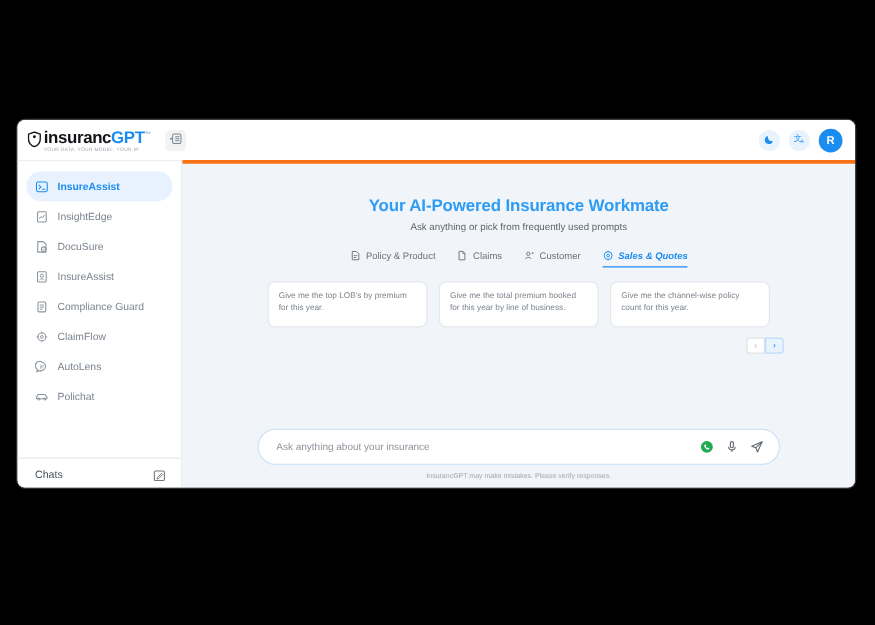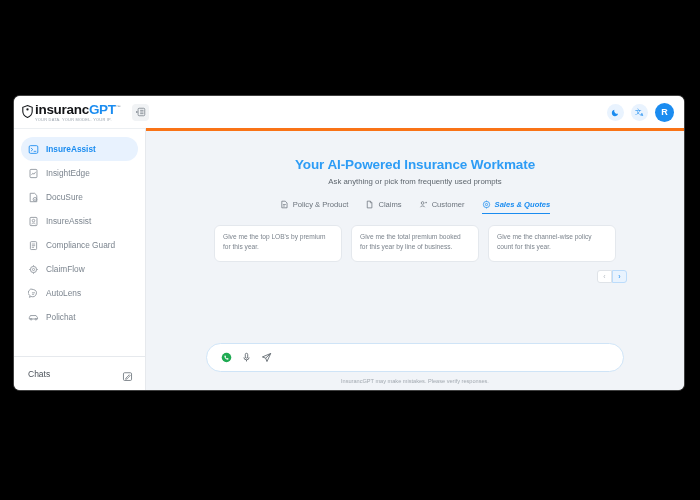--- a/index.html
+++ b/index.html
@@ -99,21 +99,21 @@
     color: #7b848e;
     font-size: 8.3px;
     white-space: nowrap;
   }
   .nav-item.active { background: #e8f2fe; color: #1b8cf0; font-weight: bold; }
   .nav-item .ic { width: 11px; height: 11px; display:flex; align-items:center; justify-content:center; flex:0 0 11px;}
   .nav-item .ic svg { display:block; }
   #chats-row {
     margin-top: auto;
     border-top: 1px solid #e6e9ed;
-    height: 34px;
+    height: 24px;
     display: flex; align-items: center;
     padding: 0 12px 0 14px;
   }
   #chats-label { font-size: 8.5px; color: #4a5159; }
   #chats-edit { margin-left: auto; cursor: pointer; width: 11px; height: 11px; }
 
   
   #main {
     flex: 1;
     background: #f1f4f8;
@@ -427,20 +427,21 @@
           <div class="prompt-card">Give me the channel-wise policy count for this year.</div>
         </div>
 
         <div id="pager">
           <div class="pg-btn">‹</div>
           <div class="pg-btn active">›</div>
         </div>
 
         <div id="composer-wrap">
           <div id="composer">
+            <input id="composer-input" type="text" placeholder="Ask anything about your insurance" style="">
             <div class="comp-icons">
               <span class="comp-icon">
                 <svg width="11" height="11" viewBox="0 0 12 12">
                     <circle cx="6" cy="6" r="5.2" fill="#1faa52"></circle>
                     <path d="M4.2 3.9 c0.3 -0.2 0.6 -0.1 0.8 0.2 l0.4 0.7 c0.1 0.2 0.1 0.4 -0.1 0.6 l-0.3 0.3 c0.3 0.6 0.8 1.1 1.4 1.4 l0.3 -0.3 c0.2 -0.2 0.4 -0.2 0.6 -0.1 l0.7 0.4 c0.3 0.2 0.3 0.5 0.2 0.8 -0.3 0.5 -1 0.7 -1.7 0.4 C5.5 7.9 4.4 6.9 3.9 5.8 3.6 5.1 3.8 4.3 4.2 3.9 Z" fill="#ffffff"></path>
                   </svg>
               </span>
               <span class="comp-icon">
                 <svg width="11" height="11" viewBox="0 0 12 12">
                     <rect x="4.7" y="1.4" width="2.6" height="5.3" rx="1.3" fill="none" stroke="#5d656d" stroke-width="0.95"></rect>

